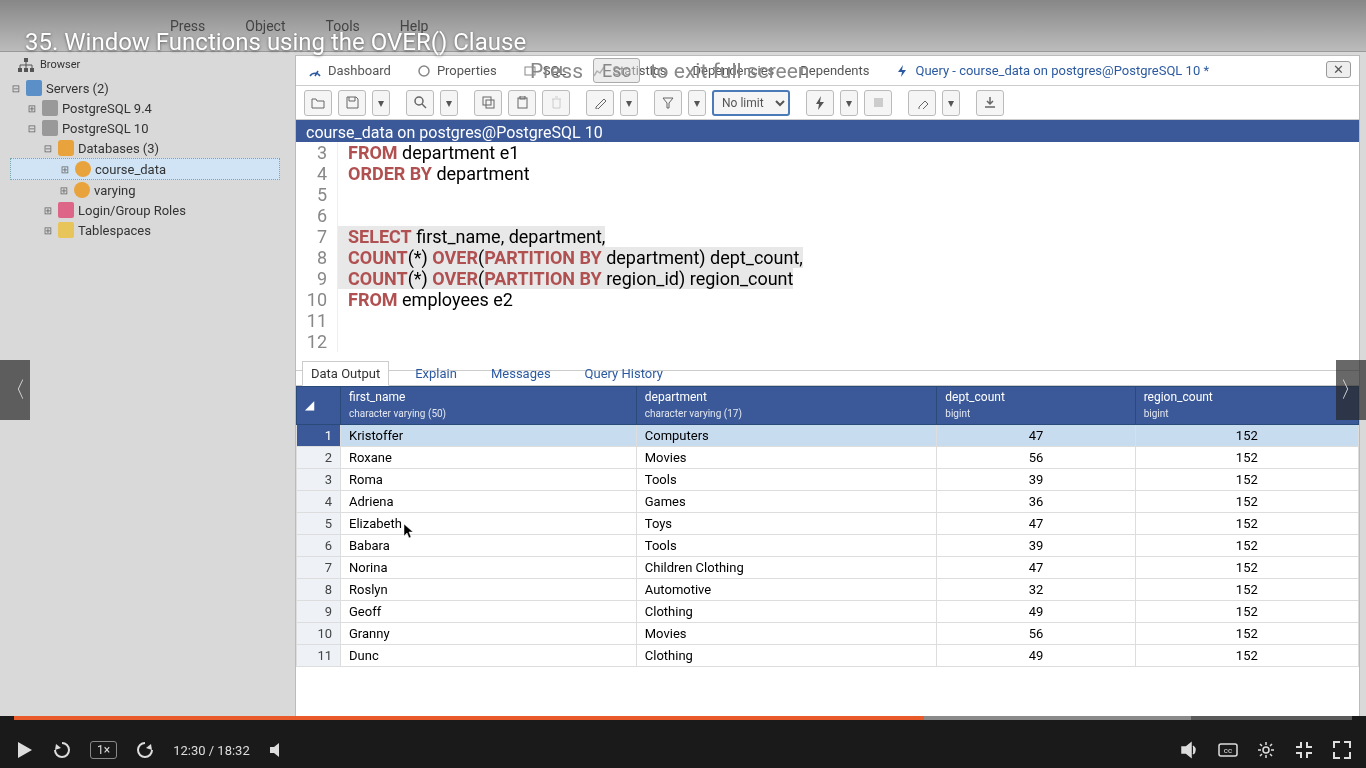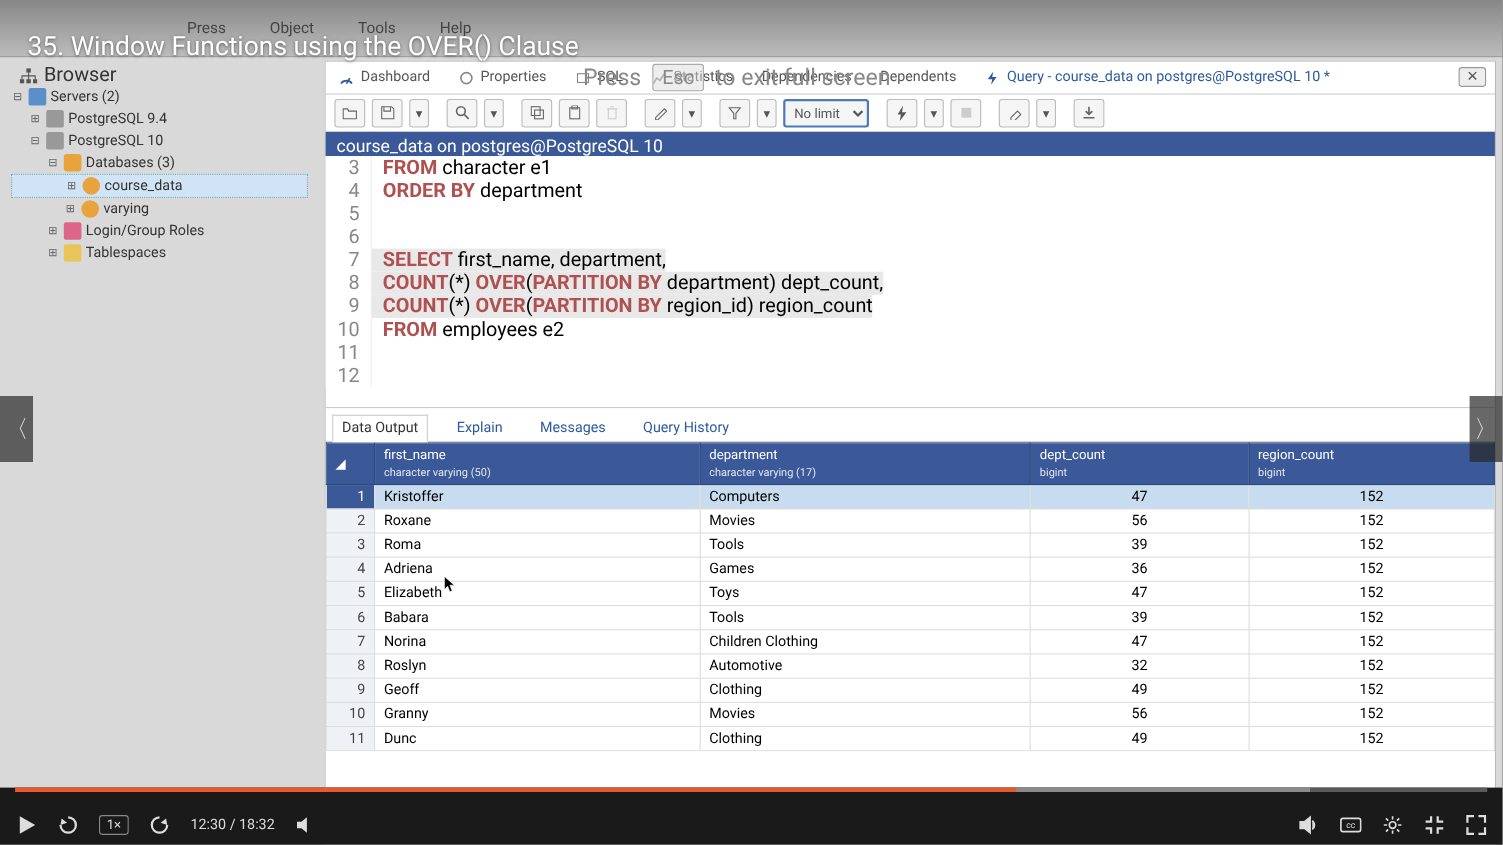--- a/index.html
+++ b/index.html
@@ -2,21 +2,21 @@
 <html><head>
 <meta charset="utf-8">
 <style>
 *{box-sizing:border-box;margin:0;padding:0;font-family:-apple-system,BlinkMacSystemFont,"Segoe UI",Roboto,sans-serif}
 body{width:1366px;height:768px;background:#3a3a3a;overflow:hidden;position:relative}
 .app{position:absolute;top:0;left:0;width:1366px;height:768px;background:#d9d9d9}
 .dim{position:absolute;top:0;left:0;width:100%;height:52px;background:linear-gradient(rgba(80,80,80,0.6),rgba(120,120,120,0.3));border-bottom:1px solid #999}
 .topmenu{position:absolute;top:18px;left:170px;color:#444;font-size:14px;display:flex;gap:40px}
 .topmenu span{}
 .vtitle{position:absolute;top:28px;left:25px;color:#fff;font-size:24px;font-weight:400;z-index:50;text-shadow:0 1px 3px rgba(0,0,0,0.5)}
-.browser-hdr{position:absolute;top:58px;left:18px;font-size:18px;color:#333;display:flex;align-items:center;gap:6px}
+.browser-hdr{position:absolute;top:58px;left:18px;font-size:11px;color:#333;display:flex;gap:6px}
 .tree{position:absolute;top:78px;left:10px;width:270px;font-size:13px;color:#333}
 .tree-item{display:flex;align-items:center;padding:2px 0;gap:4px;white-space:nowrap}
 .tree-item.sel{background:#d0e4f5;border:1px dotted #7aa}
 .exp{width:12px;text-align:center;color:#666;font-size:10px}
 .ti{width:16px;height:16px;display:inline-block}
 .svr{background:#5b8fc7;border-radius:2px}
 .elph{background:#999;border-radius:2px}
 .dbg{background:#e8a33d;border-radius:3px}
 .dbs{background:#e8a33d;border-radius:50%}
 .usr{background:#d68;border-radius:2px}
@@ -36,21 +36,21 @@
 .sel{border:2px solid #4a7ab8}
 .limit{width:78px;font-size:12px;padding:0 4px}
 .conn{height:22px;background:#3b5998;color:#fff;font-size:16px;padding:3px 10px}
 .editor{background:#fff;font-family:Menlo,Consolas,monospace;font-size:18px}
 .line{display:flex}
 .gut{width:42px;text-align:right;padding-right:10px;color:#888;border-right:1px solid #eee;user-select:none}
 .code{padding-left:10px;white-space:pre}
 .code.hl{background:#e8e8e8}
 .kw{color:#b05050;font-weight:700}
 
-.restabs{height:32px;border-top:1px solid #ccc;border-bottom:1px solid #ccc;display:flex;align-items:flex-end;font-size:13px;padding:0 6px;gap:18px}
+.restabs{height:16px;border-top:1px solid #ccc;border-bottom:1px solid #ccc;display:flex;align-items:flex-end;font-size:13px;padding:0 6px;gap:18px}
 .restabs .rt{padding:4px 8px;color:#2c5aa0;cursor:pointer}
 .restabs .rt.act{background:#fff;border:1px solid #ccc;border-bottom:1px solid #fff;color:#333;margin-bottom:-1px}
 .grid{overflow:auto}
 table.res{border-collapse:collapse;font-size:13px;width:100%}
 table.res th{background:#3b5998;color:#fff;font-weight:400;text-align:left;padding:3px 8px;border:1px solid #2a4a7a;font-size:12px;line-height:1.3}
 table.res th .sub{font-size:10px;opacity:0.85}
 table.res td{border:1px solid #ddd;padding:3px 8px}
 table.res td.rn{background:#eef2f7;text-align:right;width:44px;color:#444}
 table.res tr.rsel td{background:#c8dcf0}
 table.res tr.rsel td.rn{background:#3b5998;color:#fff}
@@ -259,21 +259,21 @@
             <path d="M6 1 V8 M3 5 L6 8 L9 5 M1 11 H11" fill="none" stroke="#666" stroke-width="1.5"></path>
           </svg>
         </div>
     </div>
 
     <div class="conn">course_data on postgres@PostgreSQL 10</div>
 
     <div class="editor">
       <div class="line">
           <div class="gut">3</div>
-          <div class="code"><span class="kw">FROM</span><span> character e1</span></div>
+          <div class="code"><span class="kw">FROM</span><span> department e1</span></div>
         </div>
       <div class="line">
           <div class="gut">4</div>
           <div class="code"><span class="kw">ORDER BY</span><span> department</span></div>
         </div>
       <div class="line">
           <div class="gut">5</div>
           <div class="code"> </div>
         </div>
       <div class="line">

